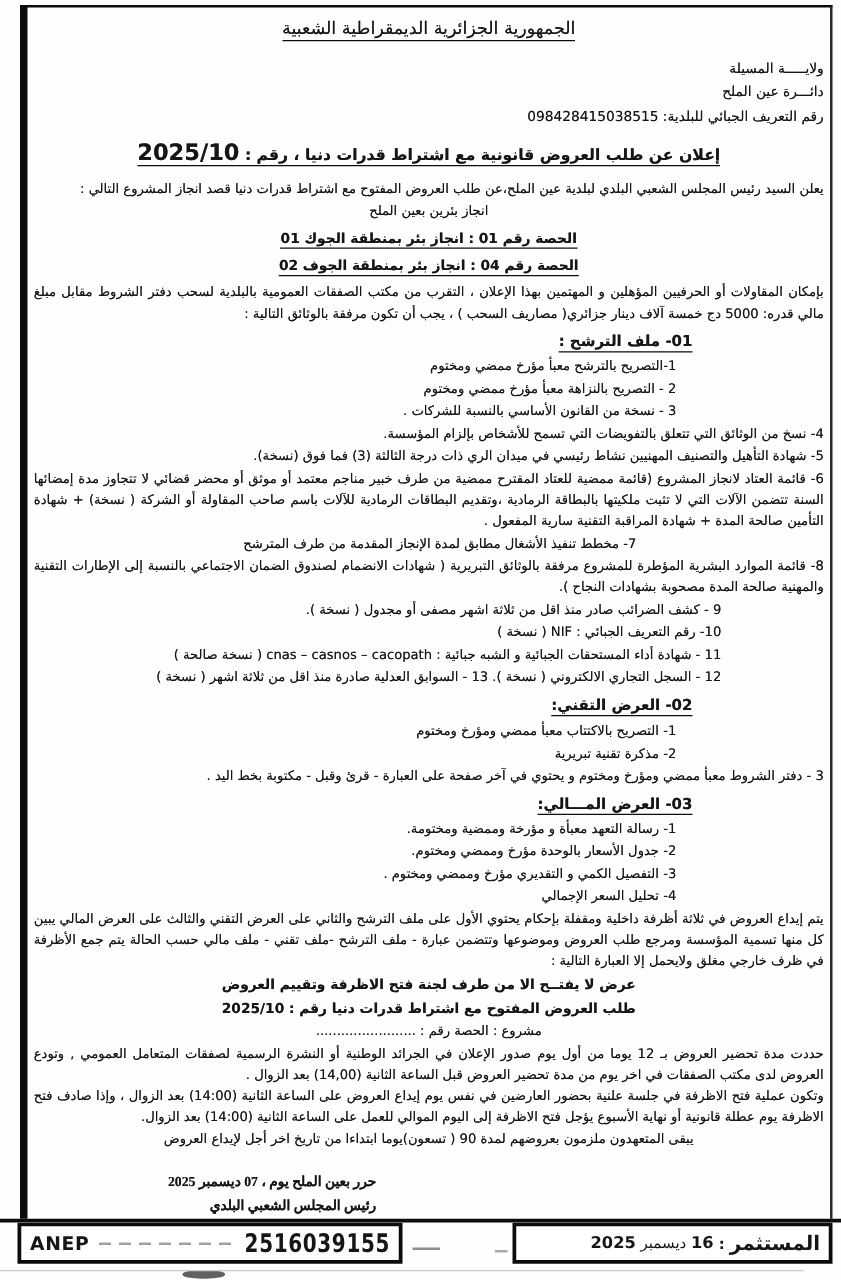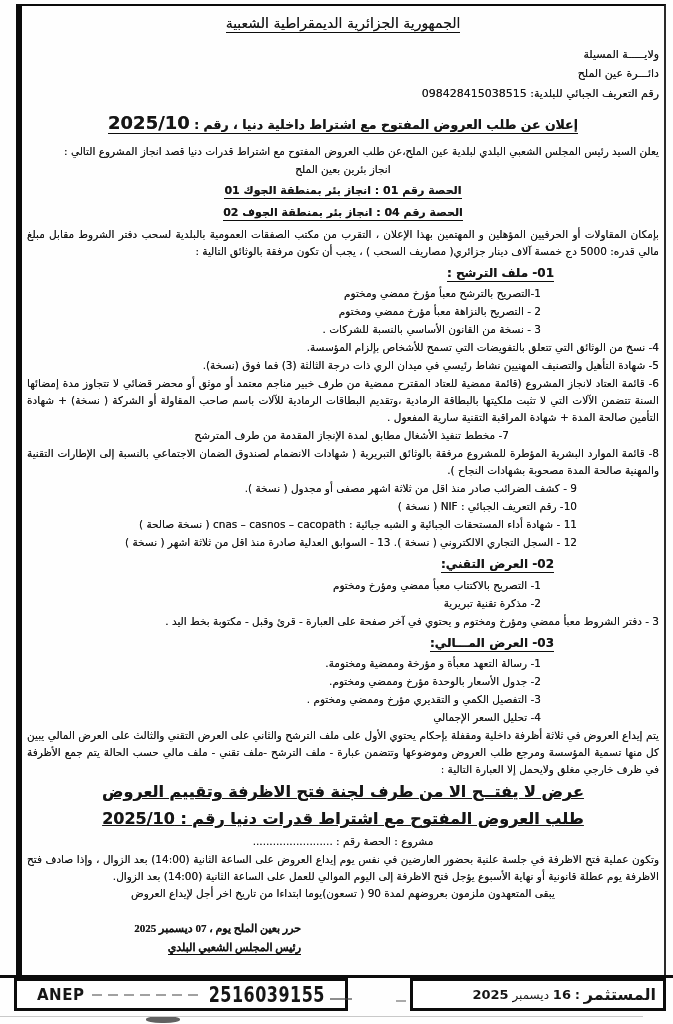--- a/index.html
+++ b/index.html
@@ -29,31 +29,31 @@
   .proj{text-align:center;margin:1px 0;}
   .lot{text-align:center;font-weight:bold;font-size:11px;margin:4px 0;}
   .sec-head{font-weight:bold;font-size:12px;padding-right:105px;margin:4px 0 2px;text-align:right;}
   .sec-head .uwrap{border-bottom-width:1.5px;}
   .item{text-align:right;margin:1px 0;}
   .ind-md{padding-right:118px;}
   .ind-lg{padding-right:150px;}
   .ind-sm{padding-right:82px;}
   .just{text-align:justify;padding-right:0;}
   .bold{font-weight:bold;}
-  .sm-line{font-size:16px;text-decoration:underline;}
+  .sm-line{font-size:11px;}
   .env-label{margin:1px 0;}
   .sig{width:272px;margin-left:2px;margin-right:auto;margin-top:18px;font-size:11px;font-family:Liberation Serif, serif;}
   .sig-title{font-weight:bold;margin-top:1px;}
   .sig-title .uwrap{border-bottom-width:1.5px;}
   
   .footer-sep{position:absolute;left:0;right:0;bottom:46px;height:3px;background:#0c0c0c;}
   .anep-box{
     position:absolute;left:14px;bottom:13px;width:288px;height:27px;
     border:3px solid #0c0c0c;background:#fff;box-sizing:content-box;
-    display:flex;align-items:center;justify-content:space-between;padding:0 20px;
+    display:flex;align-items:center;justify-content:space-between;padding:0 7px;
   }
   .anep-label{font-weight:bold;font-size:15px;letter-spacing:.5px;}
   .leader{flex:1;height:2px;margin:0 8px;background:
     repeating-linear-gradient(90deg,#555 0 10px,transparent 10px 16px);opacity:.55;}
   .anep-number{
     font-weight:bold;font-size:16px;letter-spacing:.5px;display:inline-block;
     transform:scaleY(1.28);transform-origin:center;
   }
   .press-box{
     position:absolute;right:7px;bottom:13px;width:236px;height:27px;
@@ -86,21 +86,21 @@
     </div>
 
     <div class="authority">
       <div>ولايـــــة المسيلة</div>
       <div>دائـــرة عين الملح</div>
       <div>رقم التعريف الجبائي للبلدية: 098428415038515</div>
     </div>
 
     <div class="notice-title">
       <span class="uwrap">
-        <span>إعلان عن طلب العروض المفتوح مع اشتراط داخلية دنيا ، رقم :</span>
+        <span>إعلان عن طلب العروض قانونية مع اشتراط قدرات دنيا ، رقم :</span>
         <span class="num">2025/10</span>
       </span>
     </div>
 
     <div class="par">يعلن السيد رئيس المجلس الشعبي البلدي لبلدية عين الملح،عن طلب العروض المفتوح مع اشتراط قدرات دنيا قصد انجاز المشروع التالي :</div>
     <div class="proj">انجاز بئرين بعين الملح</div>
 
     <div class="lot">
       <span class="uwrap">الحصة رقم 01 : انجاز بئر بمنطقة الجوك 01</span>
     </div>
@@ -139,20 +139,21 @@
     <div class="item ind-md">1- رسالة التعهد معبأة و مؤرخة وممضية ومختومة.</div>
     <div class="item ind-md">2- جدول الأسعار بالوحدة مؤرخ وممضي ومختوم.</div>
     <div class="item ind-md">3- التفصيل الكمي و التقديري مؤرخ وممضي ومختوم .</div>
     <div class="item ind-md">4- تحليل السعر الإجمالي</div>
 
     <div class="par">يتم إيداع العروض في ثلاثة أظرفة داخلية ومقفلة بإحكام يحتوي الأول على ملف الترشح والثاني على العرض التقني والثالث على العرض المالي يبين كل منها تسمية المؤسسة ومرجع طلب العروض وموضوعها وتتضمن عبارة - ملف الترشح -ملف تقني - ملف مالي حسب الحالة يتم جمع الأظرفة في ظرف خارجي مغلق ولايحمل إلا العبارة التالية :</div>
     <div class="center bold sm-line env-label">عرض لا يفتــح الا من طرف لجنة فتح الاظرفة وتقييم العروض</div>
     <div class="center bold sm-line env-label">طلب العروض المفتوح مع اشتراط قدرات دنيا رقم : 2025/10</div>
     <div class="center env-label">مشروع : الحصة رقم : ........................</div>
 
+    <div class="par">حددت مدة تحضير العروض بـ 12 يوما من أول يوم صدور الإعلان في الجرائد الوطنية أو النشرة الرسمية لصفقات المتعامل العمومي , وتودع العروض لدى مكتب الصفقات في اخر يوم من مدة تحضير العروض قبل الساعة الثانية (14,00) بعد الزوال .</div>
     <div class="par">وتكون عملية فتح الاظرفة في جلسة علنية بحضور العارضين في نفس يوم إيداع العروض على الساعة الثانية (14:00) بعد الزوال ، وإذا صادف فتح الاظرفة يوم عطلة قانونية أو نهاية الأسبوع يؤجل فتح الاظرفة إلى اليوم الموالي للعمل على الساعة الثانية (14:00) بعد الزوال.</div>
     <div class="center">يبقى المتعهدون ملزمون بعروضهم لمدة 90 ( تسعون)يوما ابتداءا من تاريخ اخر أجل لإيداع العروض</div>
 
     <div class="sig">
       <div class="bold">حرر بعين الملح يوم ، 07 ديسمبر 2025</div>
       <div class="sig-title">
         <span class="uwrap">رئيس المجلس الشعبي البلدي</span>
       </div>
     </div>
 

